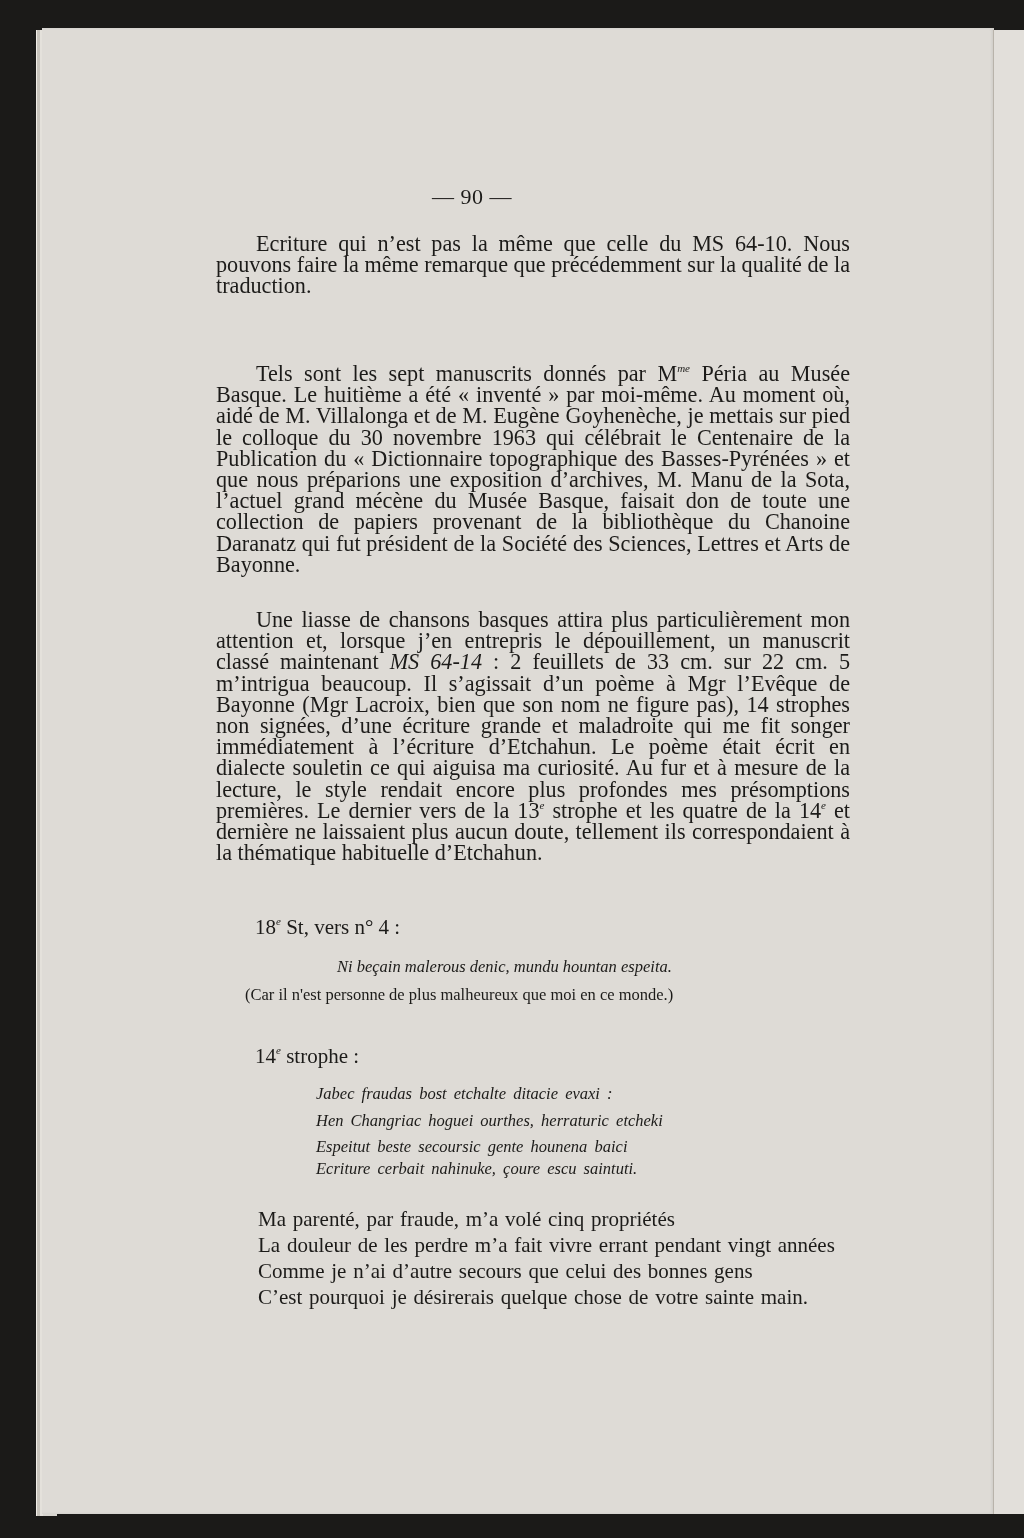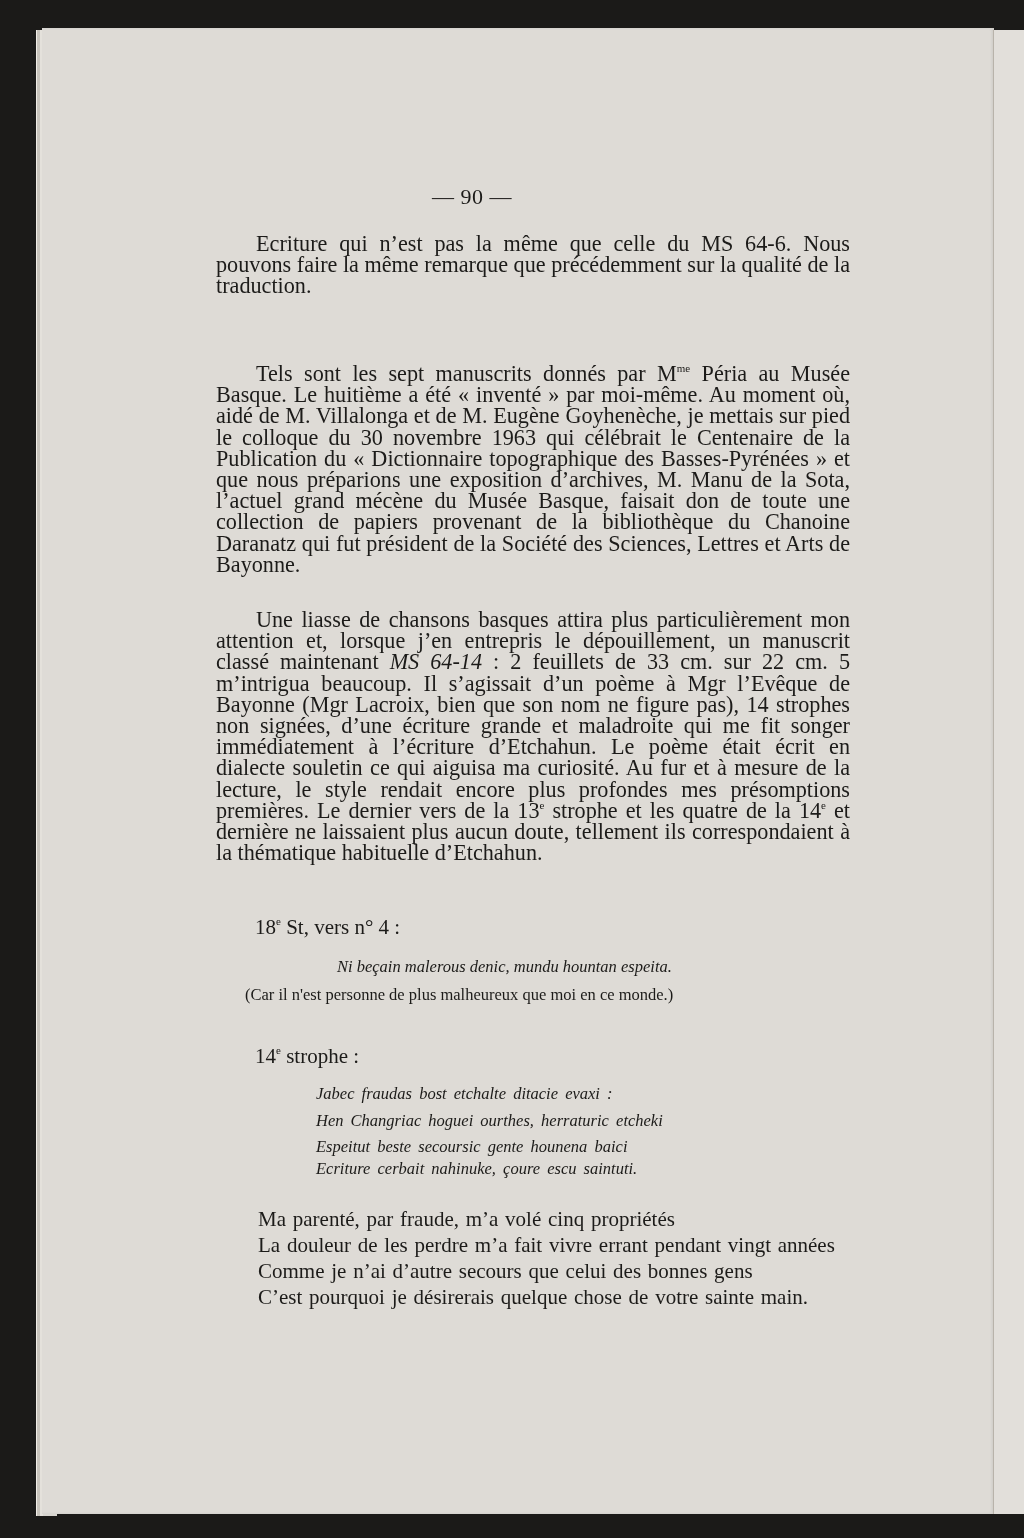--- a/index.html
+++ b/index.html
@@ -46,21 +46,21 @@
     left: 216px;
     width: 634px;
     font-size: 22.2px;
     line-height: 21.2px;
     text-align: justify;
   }
   .text-block p { margin: 0; text-indent: 40px; }
   .p1 { top: 233px; }
   .p2 { top: 363px; }
   .p3 { top: 609px; }
-  .sup { font-size: 11px; vertical-align: 9px; line-height: 0; }
+  .sup { font-size: 11px; vertical-align: 9px; line-height: 0; font-style: italic; }
   .label {
     position: absolute;
     left: 255px;
     font-size: 21px;
   }
   .label-13 { top: 915px; }
   .label-14 { top: 1044px; }
   .quote-line {
     position: absolute;
     font-size: 16.5px;
@@ -96,21 +96,21 @@
 </head>
 <body>
 
 <div class="page-stack-edge"></div>
 <div class="page"></div>
 <div class="next-page"></div>
 
 <div class="page-number">— 90 —</div>
 
 <div class="text-block p1">
-  <p>Ecriture qui n’est pas la même que celle du MS 64-6. Nous pouvons faire la même remarque que précédemment sur la qualité de la traduction.</p>
+  <p>Ecriture qui n’est pas la même que celle du MS 64-10. Nous pouvons faire la même remarque que précédemment sur la qualité de la traduction.</p>
 </div>
 
 <div class="text-block p2">
   <p><span>Tels sont les sept manuscrits donnés par M</span><span class="sup">me</span><span> Péria au Musée Basque. Le huitième a été « inventé » par moi-même. Au moment où, aidé de M. Villalonga et de M. Eugène Goyhenèche, je mettais sur pied le colloque du 30 novembre 1963 qui célébrait le Centenaire de la Publication du « Dictionnaire topographique des Basses-Pyrénées » et que nous préparions une exposition d’archives, M. Manu de la Sota, l’actuel grand mécène du Musée Basque, faisait don de toute une collection de papiers provenant de la bibliothèque du Chanoine Daranatz qui fut président de la Société des Sciences, Lettres et Arts de Bayonne.</span></p>
 </div>
 
 <div class="text-block p3">
   <p><span>Une liasse de chansons basques attira plus particulièrement mon attention et, lorsque j’en entrepris le dépouillement, un manuscrit classé maintenant </span><span class="it">MS 64-14</span><span> : 2 feuillets de 33 cm. sur 22 cm. 5 m’intrigua beaucoup. Il s’agissait d’un poème à Mgr l’Evêque de Bayonne (Mgr Lacroix, bien que son nom ne figure pas), 14 strophes non signées, d’une écriture grande et maladroite qui me fit songer immédiatement à l’écriture d’Etchahun. Le poème était écrit en dialecte souletin ce qui aiguisa ma curiosité. Au fur et à mesure de la lecture, le style rendait encore plus profondes mes présomptions premières. Le dernier vers de la 13</span><span class="sup">e</span><span> strophe et les quatre de la 14</span><span class="sup">e</span><span> et dernière ne laissaient plus aucun doute, tellement ils correspondaient à la thématique habituelle d’Etchahun.</span></p>
 </div>
 

